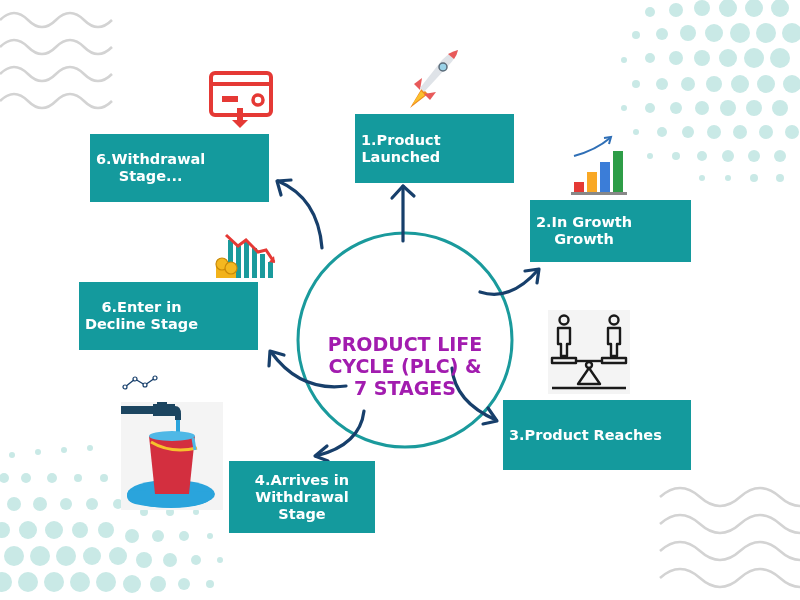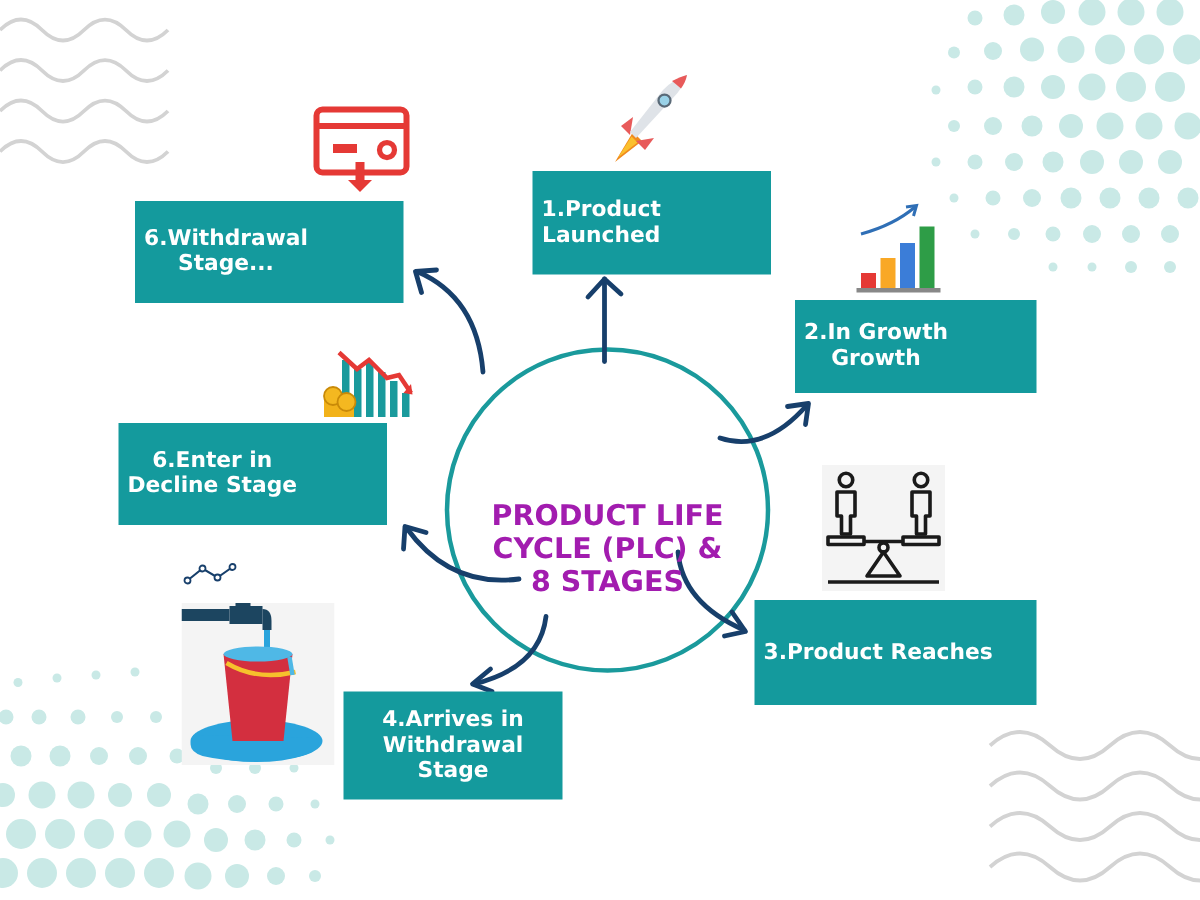--- a/index.html
+++ b/index.html
@@ -188,21 +188,21 @@
     <g>
       <path d="M322,248 Q318,198 278,181"></path>
       <path d="M281,195 L277,181 L291,180"></path>
     </g>
   </g>
 </svg>
 
 <div class="center-title">
   <span>PRODUCT LIFE</span>
   <span>CYCLE (PLC) &amp;</span>
-  <span>8 STAGES</span>
+  <span>7 STAGES</span>
 </div>
 
 <div class="stage-box" style="left:355px;top:114px;width:159px;height:69px;">
   <div>
     <span>1.Product</span>
     <span>Launched</span>
   </div>
 </div>
 
 <div class="stage-box" style="left:530px;top:200px;width:161px;height:62px;">

